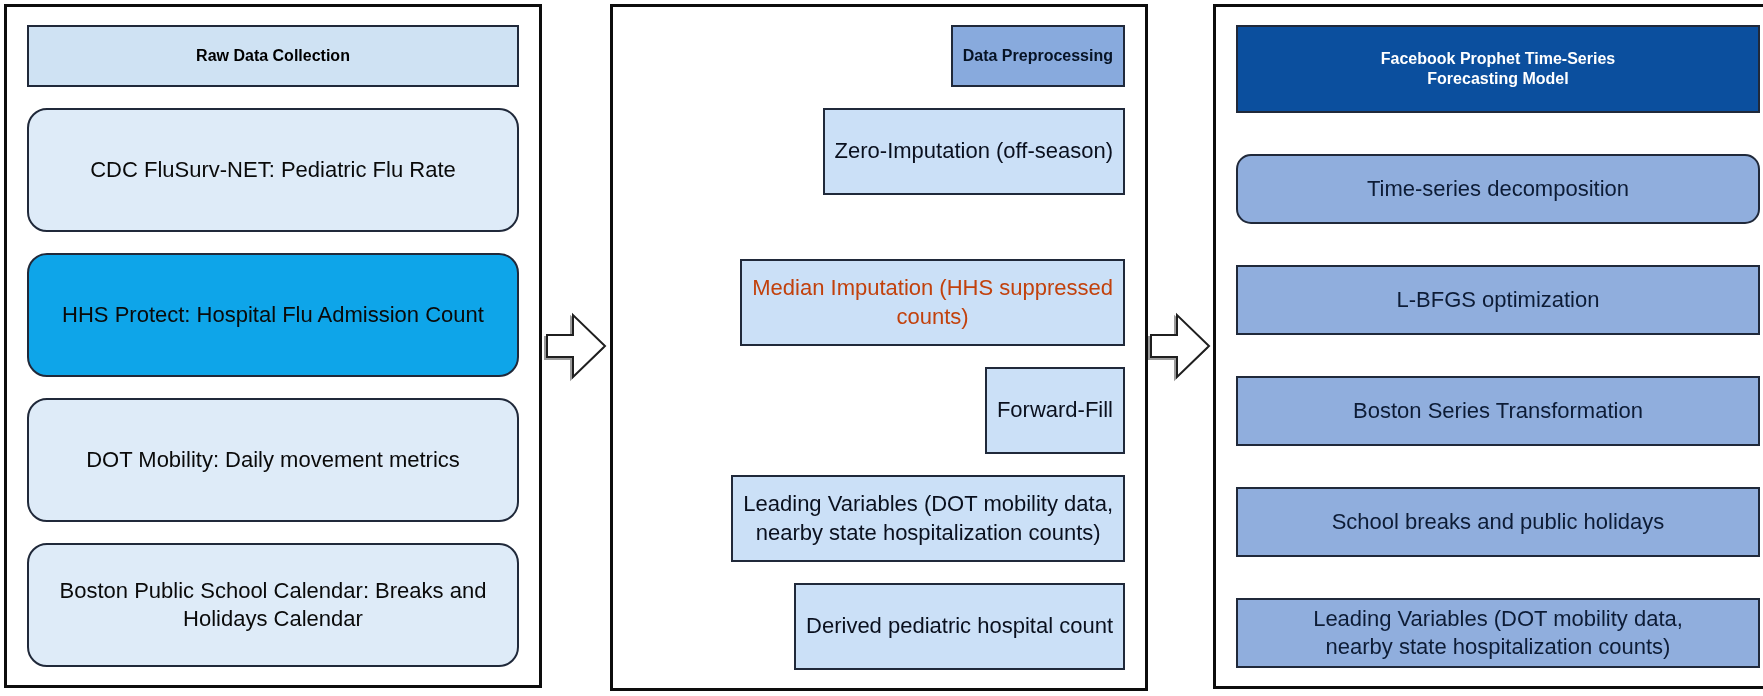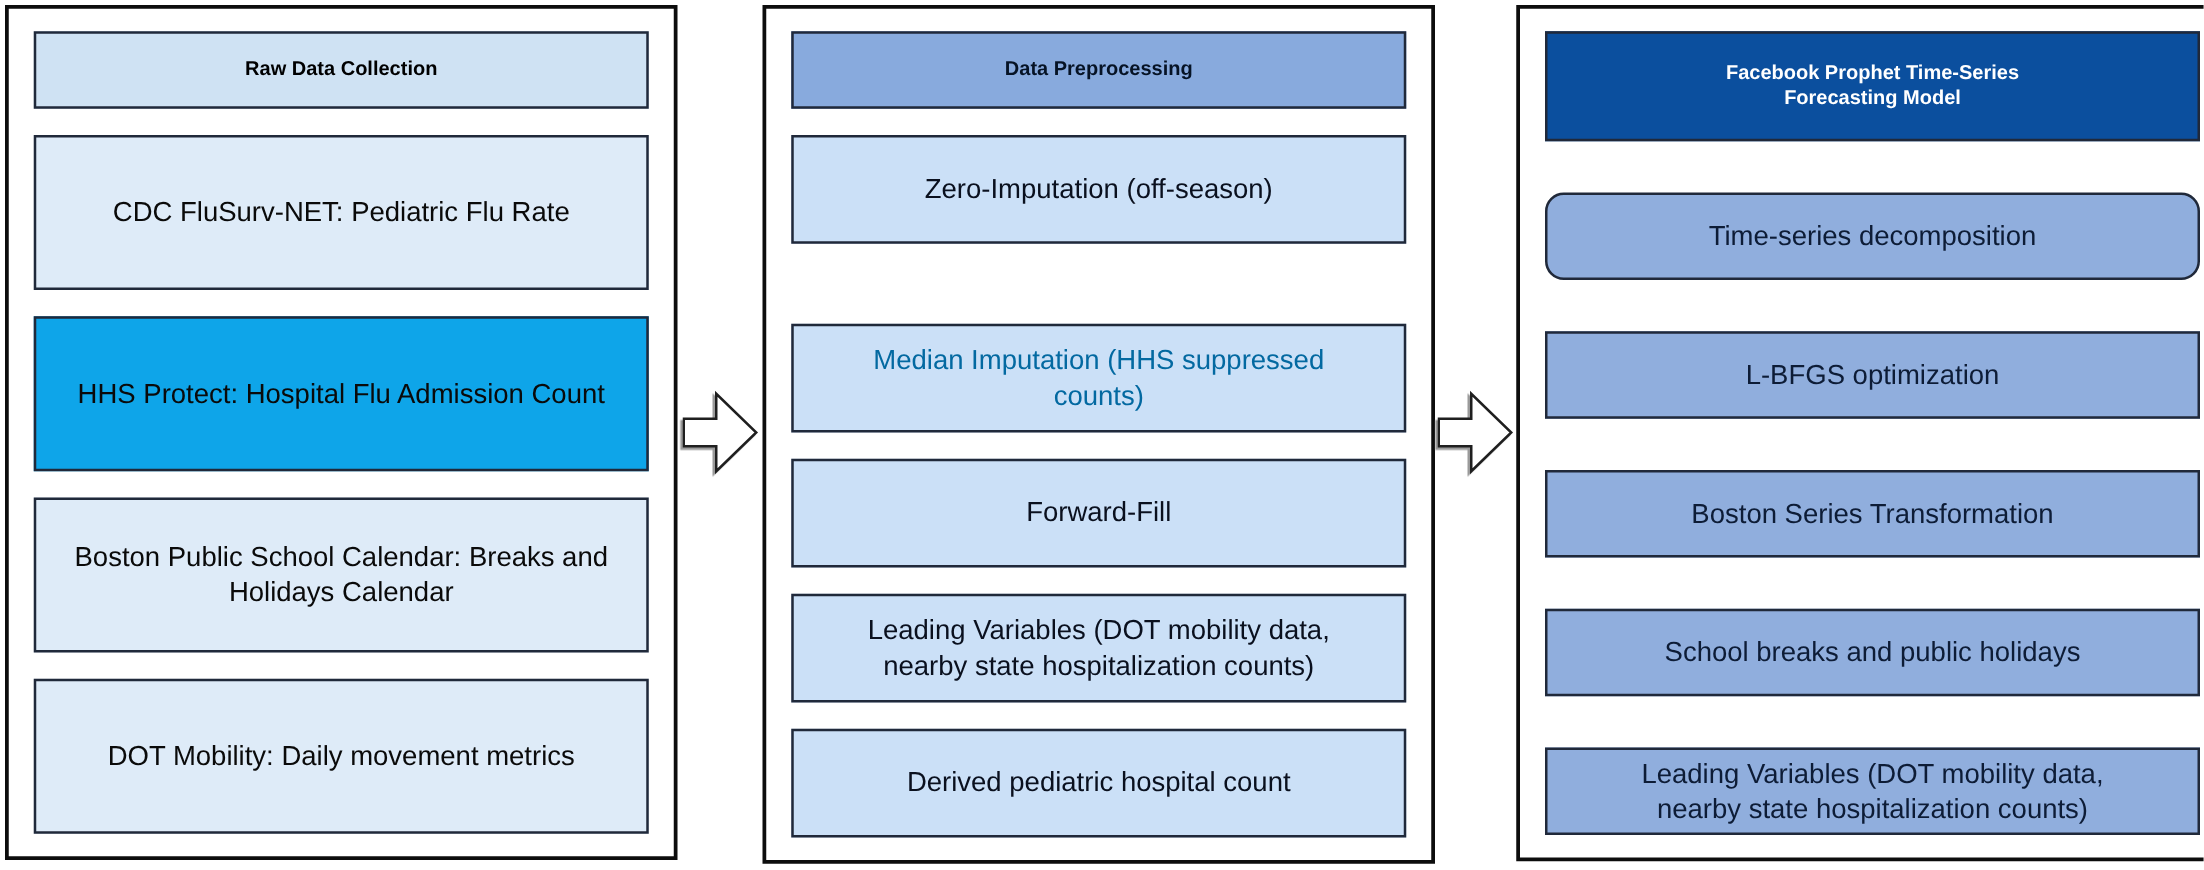--- a/index.html
+++ b/index.html
@@ -20,21 +20,21 @@
     top: 4px;
     box-sizing: border-box;
     background: #ffffff;
     border: 3px solid #0d0d0d;
     display: flex;
     flex-direction: column;
     padding: 18px 20px;
     gap: 21px;
   }
   .panel-left  { left: 4px;    width: 538px; height: 684px; }
-  .panel-mid   { left: 610px;  width: 538px; height: 687px; }
+  .panel-mid   { left: 610px;  width: 538px; height: 687px; align-items: flex-end; }
   .panel-right { left: 1213px; width: 570px; height: 685px; gap: 41px; }
 
   .hbox, .box {
     box-sizing: border-box;
     border: 2px solid #20293a;
     display: flex;
     align-items: center;
     justify-content: center;
     text-align: center;
     white-space: pre-line;
@@ -45,21 +45,21 @@
     flex: 0 0 auto;
     height: 62px;
     font-weight: bold;
     font-size: 16px;
   }
   .panel-right .hbox { height: 88px; }
   .box {
     flex: 1 1 0;
     font-size: 22px;
   }
-  .panel-left .box  { background: #deebf8; color: #0a0a0a; }
+  .panel-left .box  { background: #deebf8; color: #0a0a0a; border-radius: 20px; }
   .panel-mid .box   { background: #cbe0f7; color: #0a101e; }
   .panel-right .box { background: #90aedd; color: #0d1c36; }
 
   .panel-left .hbox  { background: #cfe2f3; color: #000000; }
   .panel-mid .hbox   { background: #88aadd; color: #061325; }
   .panel-right .hbox { background: #0b4f9e; color: #ffffff; }
 
   .flow-arrow {
     position: absolute;
     top: 311px;
@@ -72,35 +72,35 @@
 </style>
 </head>
 <body>
 
 <div class="canvas">
 
   <section class="panel panel-left">
     <div class="hbox" style="background-color: rgb(207, 226, 243); color: rgb(0, 0, 0);">Raw Data Collection</div>
     <div class="box" style="background-color: rgb(222, 235, 248); color: rgb(10, 10, 10);">CDC FluSurv-NET: Pediatric Flu Rate</div>
     <div class="box" style="background-color: #0ea5e9; color: rgb(10, 10, 10);">HHS Protect: Hospital Flu Admission Count</div>
+    <div class="box" style="background-color: rgb(222, 235, 248); color: rgb(10, 10, 10);">DOT Mobility: Daily movement metrics</div>
     <div class="box" style="background-color: rgb(222, 235, 248); color: rgb(10, 10, 10);">Boston Public School Calendar: Breaks and
 Holidays Calendar</div>
-    <div class="box" style="background-color: rgb(222, 235, 248); color: rgb(10, 10, 10);">DOT Mobility: Daily movement metrics</div>
   </section>
 
   <div class="flow-arrow flow-arrow-1">
     <svg width="62" height="70" viewBox="0 0 62 70" aria-hidden="true">
       <polygon points="1,24 27,24 27,4 59,35 27,66 27,46 1,46" fill="#ffffff" stroke="#1f1f1f" stroke-width="2" stroke-linejoin="miter"></polygon>
     </svg>
   </div>
 
   <section class="panel panel-mid">
     <div class="hbox" style="background-color: rgb(136, 170, 221); color: rgb(6, 19, 37);">Data Preprocessing</div>
     <div class="box" style="background-color: rgb(203, 224, 247); color: rgb(10, 16, 30);">Zero-Imputation (off-season)</div>
-    <div class="box" style="background-color: rgb(203, 224, 247); color: #0369a1; margin-top: 43px;">Median Imputation (HHS suppressed
+    <div class="box" style="background-color: rgb(203, 224, 247); color: #c2410c; margin-top: 43px;">Median Imputation (HHS suppressed
 counts)</div>
     <div class="box" style="background-color: rgb(203, 224, 247); color: rgb(10, 16, 30);">Forward-Fill</div>
     <div class="box" style="background-color: rgb(203, 224, 247); color: rgb(10, 16, 30);">Leading Variables (DOT mobility data,
 nearby state hospitalization counts)</div>
     <div class="box" style="background-color: rgb(203, 224, 247); color: rgb(10, 16, 30);">Derived pediatric hospital count</div>
   </section>
 
   <div class="flow-arrow flow-arrow-2">
     <svg width="62" height="70" viewBox="0 0 62 70" aria-hidden="true">
       <polygon points="1,24 27,24 27,4 59,35 27,66 27,46 1,46" fill="#ffffff" stroke="#1f1f1f" stroke-width="2" stroke-linejoin="miter"></polygon>

